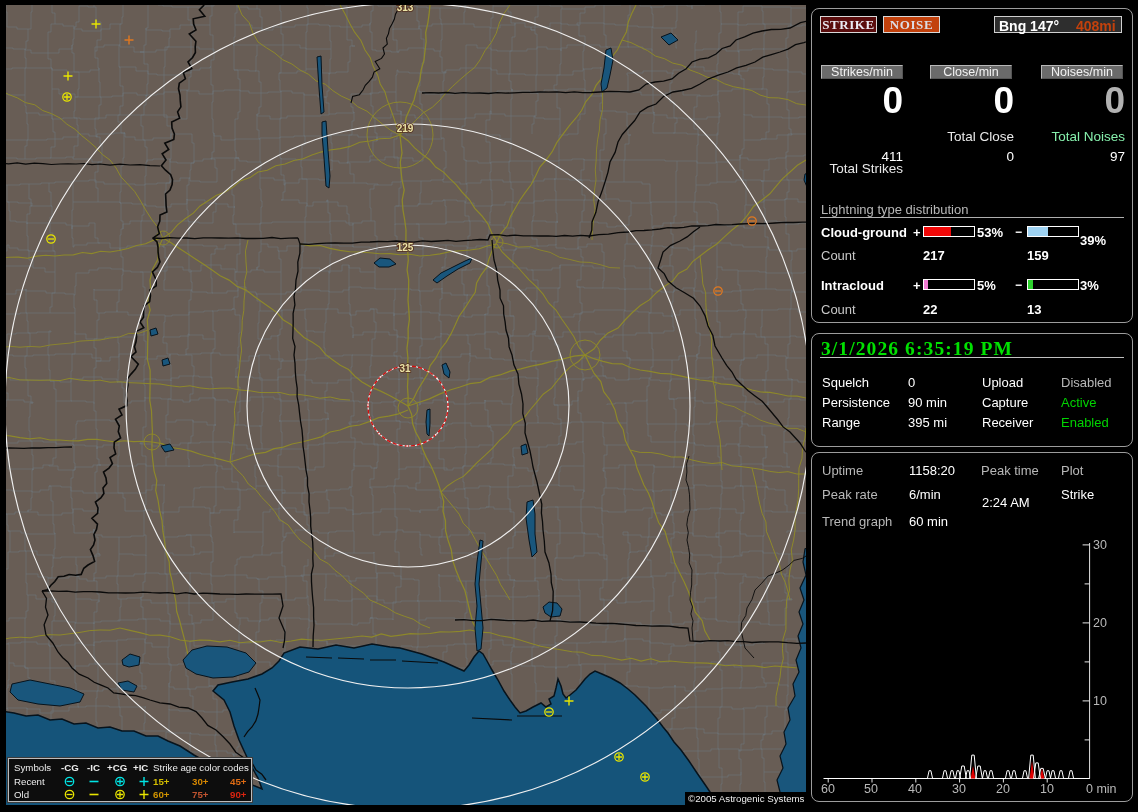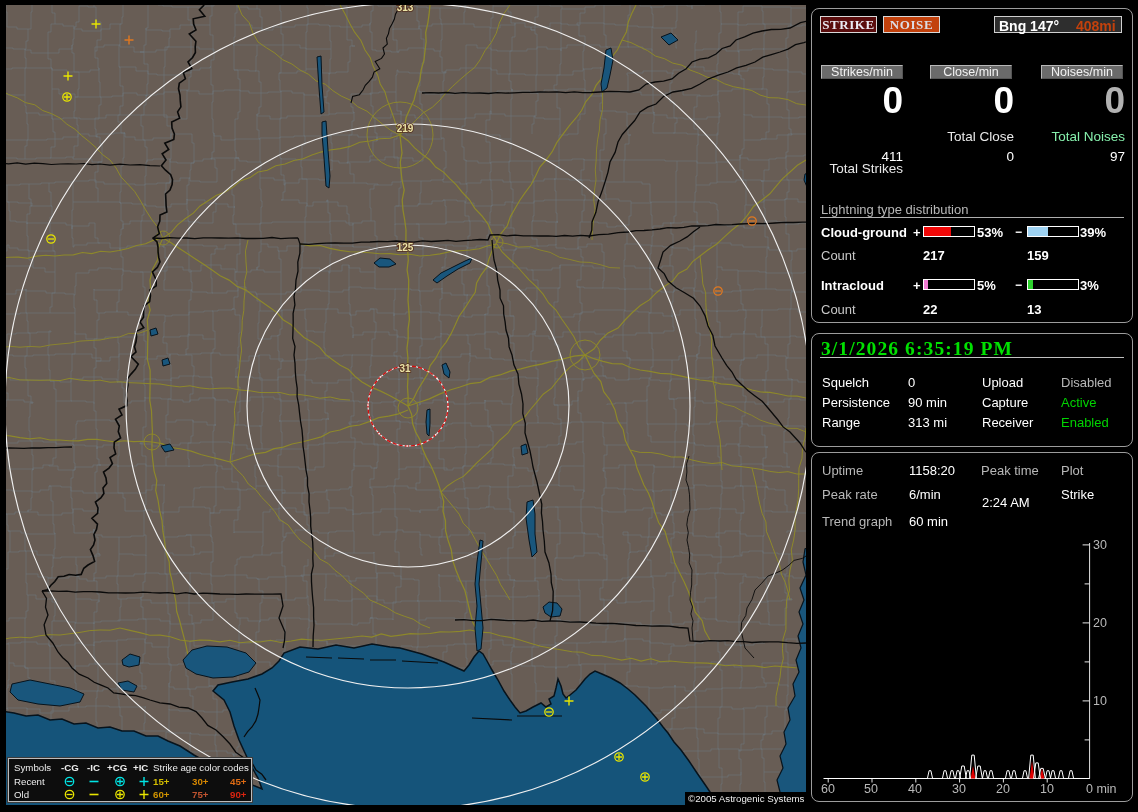--- a/index.html
+++ b/index.html
@@ -194,21 +194,21 @@
 <div class="t b" style="left:821px;top:225px;">Cloud-ground</div>
 <div class="t b" style="left:913px;top:225px;">+</div>
 <div class="bar" style="left:923px;top:225.5px">
     <div style="width:54%;background:#f00707"></div>
   </div>
 <div class="t b" style="left:977px;top:225px;">53%</div>
 <div class="t b" style="left:1015px;top:225px;font-size:12px;">−</div>
 <div class="bar" style="left:1027px;top:225.5px">
     <div style="width:40%;background:#9ed2f2"></div>
   </div>
-<div class="t b" style="left:1080px;top:225px;">39%</div>
+<div class="t b" style="left:1080px;top:233px;">39%</div>
 <div class="t" style="left:821px;top:248px;color:#c8c8c8;">Count</div>
 <div class="t b" style="left:923px;top:248px;">217</div>
 <div class="t b" style="left:1027px;top:248px;">159</div>
 <div class="t b" style="left:821px;top:278px;">Intracloud</div>
 <div class="t b" style="left:913px;top:278px;">+</div>
 <div class="bar" style="left:923px;top:278.5px">
     <div style="width:8%;background:#f07ad2"></div>
   </div>
 <div class="t b" style="left:977px;top:278px;">5%</div>
 <div class="t b" style="left:1015px;top:278px;font-size:12px;">−</div>
@@ -225,21 +225,21 @@
 <div style="left:820px;top:357px;width:304px;height:1px;background:#c0c0c0"></div>
 <div class="t" style="left:822px;top:375px;">Squelch</div>
 <div class="t" style="left:908px;top:375px;">0</div>
 <div class="t" style="left:982px;top:375px;">Upload</div>
 <div class="t g" style="left:1061px;top:375px;">Disabled</div>
 <div class="t" style="left:822px;top:395px;">Persistence</div>
 <div class="t" style="left:908px;top:395px;">90 min</div>
 <div class="t" style="left:982px;top:395px;">Capture</div>
 <div class="t gg" style="left:1061px;top:395px;">Active</div>
 <div class="t" style="left:822px;top:415px;">Range</div>
-<div class="t" style="left:908px;top:415px;">313 mi</div>
+<div class="t" style="left:908px;top:415px;">395 mi</div>
 <div class="t" style="left:982px;top:415px;">Receiver</div>
 <div class="t gg" style="left:1061px;top:415px;">Enabled</div>
 
 <div class="panel" style="left:811px;top:452px;width:322px;height:350px">
     <svg width="321" height="349" viewBox="0 0 321 349" style="position:absolute;left:0;top:0">
       <path d="M277.5999999999999,90V325.5H11.700000000000045" stroke="#e6e6e6" stroke-width="1" fill="none"></path>
       <path d="M270.5999999999999,91.89999999999998H277.5999999999999" stroke="#e6e6e6" stroke-width="1"></path>
       <path d="M270.5999999999999,169.89999999999998H277.5999999999999" stroke="#e6e6e6" stroke-width="1"></path>
       <path d="M270.5999999999999,247.89999999999998H277.5999999999999" stroke="#e6e6e6" stroke-width="1"></path>
       <path d="M272.5999999999999,130.89999999999998H277.5999999999999" stroke="#e6e6e6" stroke-width="1"></path>

